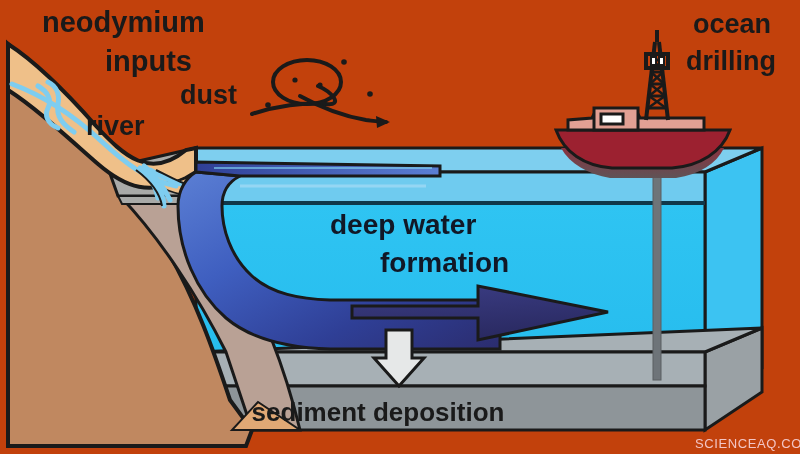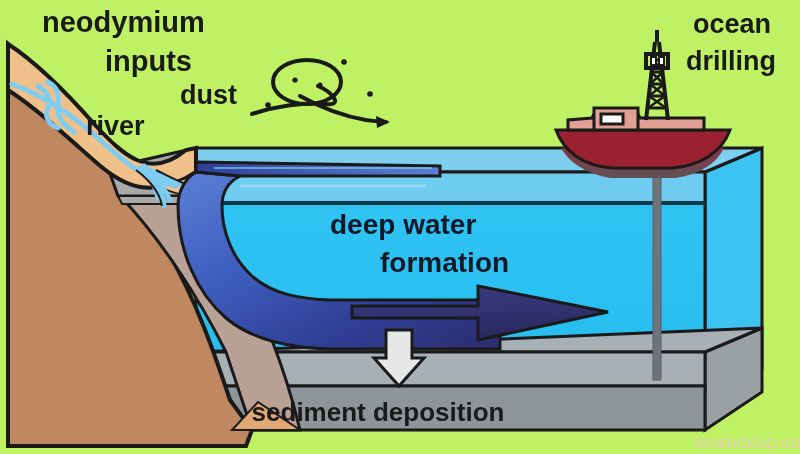--- a/index.html
+++ b/index.html
@@ -8,21 +8,21 @@
     padding: 0;
     background: #ffffff;
   }
   body {
     font-family: "Liberation Sans", sans-serif;
   }
   #stage {
     position: relative;
     width: 800px;
     height: 454px;
-    background: #bef264;
+    background: #c2410c;
     overflow: hidden;
   }
   #diagram {
     position: absolute;
     left: 0;
     top: 0;
     width: 800px;
     height: 454px;
   }
   .lbl {

